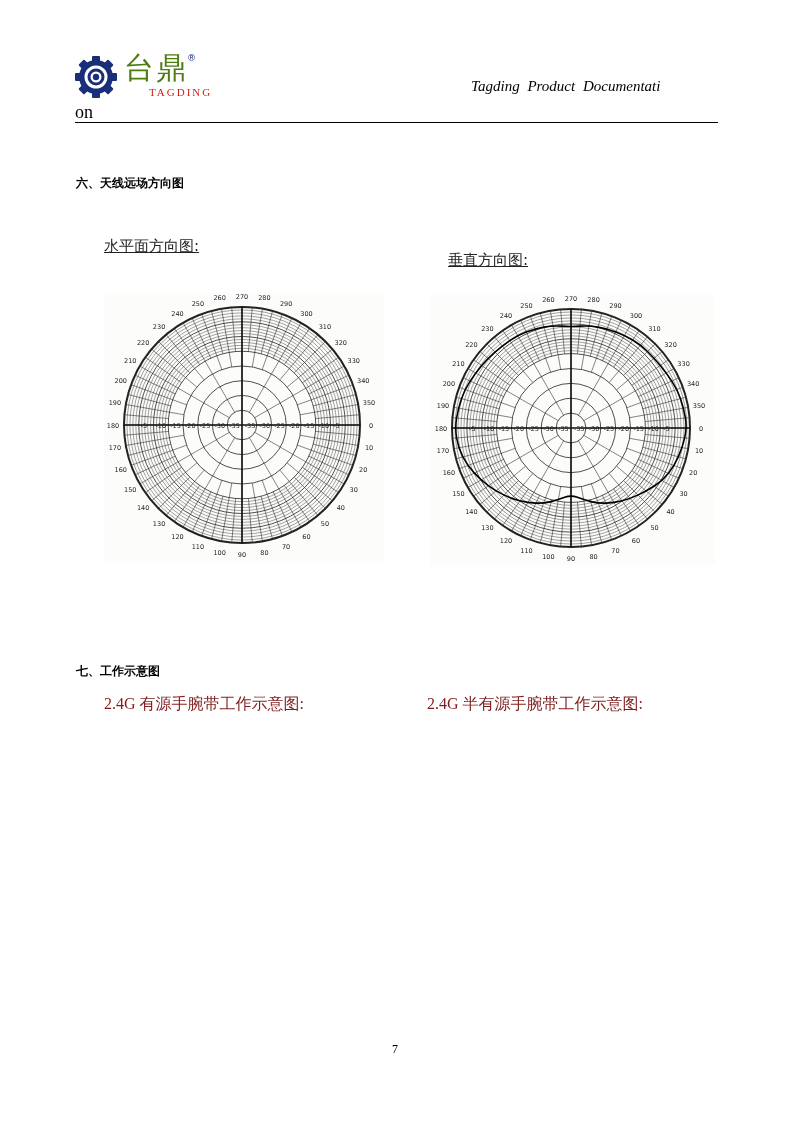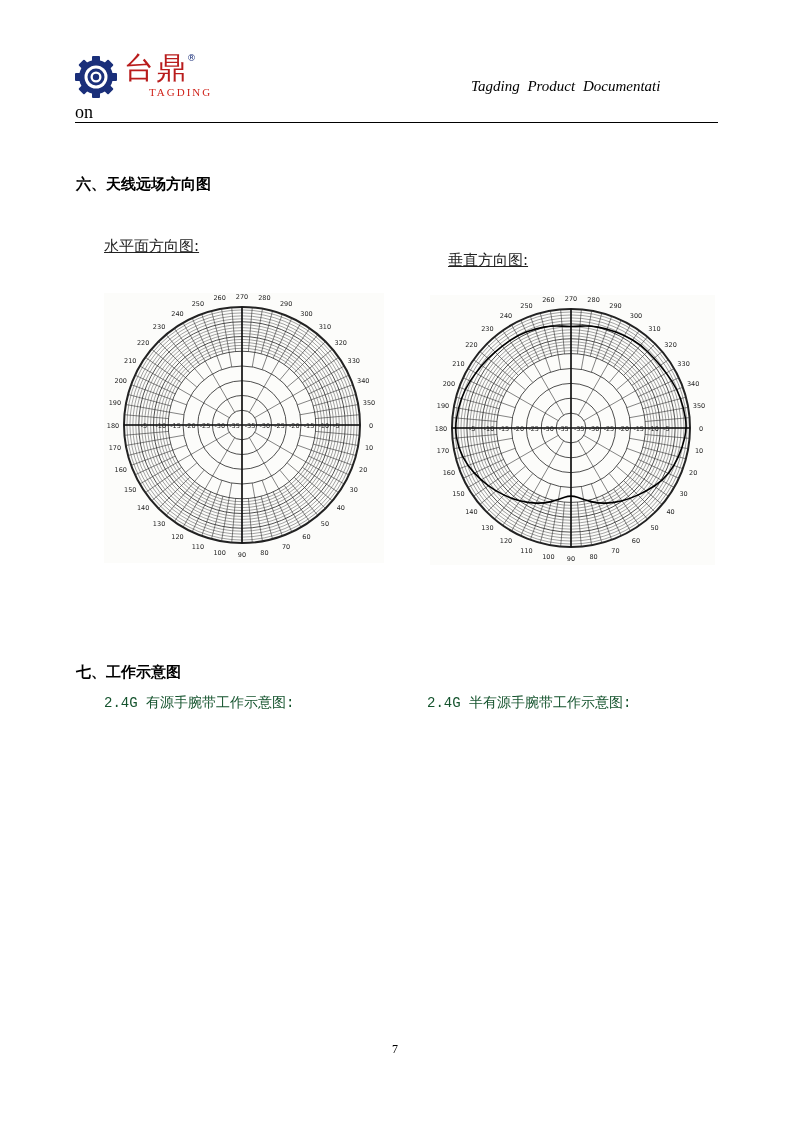--- a/index.html
+++ b/index.html
@@ -1,28 +1,28 @@
 <!DOCTYPE html>
 <html><head>
 <meta charset="utf-8">
 <style>
   html, body { margin:0; padding:0; background:#ffffff; }
   body { width:793px; height:1122px; position:relative; overflow:hidden;
          font-family: "Liberation Serif", "DejaVu Serif", serif; color:#000; }
   .abs { position:absolute; }
   .logo-gear { left:74px; top:55px; width:44px; height:44px; }
-  .logo-cn { left:124px; top:52px; font-size:30px; color:#b91c1c; font-family:"DejaVu Sans", sans-serif; letter-spacing:2px; line-height:32px; }
+  .logo-cn { left:124px; top:52px; font-size:30px; color:#4d7c0f; font-family:"DejaVu Sans", sans-serif; letter-spacing:2px; line-height:32px; }
   .logo-reg { left:187px; top:53px; font-size:9px; color:#1a2f7a; font-family:"DejaVu Sans", sans-serif; }
   .logo-en { left:125px; top:86px; font-size:11px; color:#d0231b; letter-spacing:2px; font-family:"Liberation Serif", serif;margin-left:24px; }
   .hdr-title { left:471px; top:78px; font-size:15px; font-style:italic; word-spacing:4px; white-space:nowrap; }
   .hdr-wrap { left:75px; top:102px; font-size:18px; }
   .hdr-rule { left:75px; top:122px; width:643px; height:1px; background:#000; }
-  .sec-title { font-family:"DejaVu Sans", sans-serif; font-weight:bold; font-size:15px; white-space:nowrap; }
+  .sec-title { font-family:"DejaVu Sans", sans-serif; font-weight:bold; font-size:12px; white-space:nowrap; }
   .cap { font-family:"DejaVu Sans", sans-serif; font-size:15px; color:#222; white-space:nowrap;text-decoration:underline; }
-  .cap2 { font-family:Liberation Mono, monospace; font-size:14px; color:#14532d; white-space:nowrap; }
+  .cap2 { font-family:Liberation Serif, serif; font-size:16px; color:#7f1d1d; white-space:nowrap; }
   .chart { background:#fcfcfa; }
   .page-no { left:392px; top:1042px; font-size:12px; }
   svg text { font-family:"DejaVu Sans", sans-serif; }
 </style>
 </head>
 <body>
 
 <div class="abs logo-gear">
   <svg width="44" height="44" viewBox="0 0 44 44">
     <g fill="#1a2f7a">

